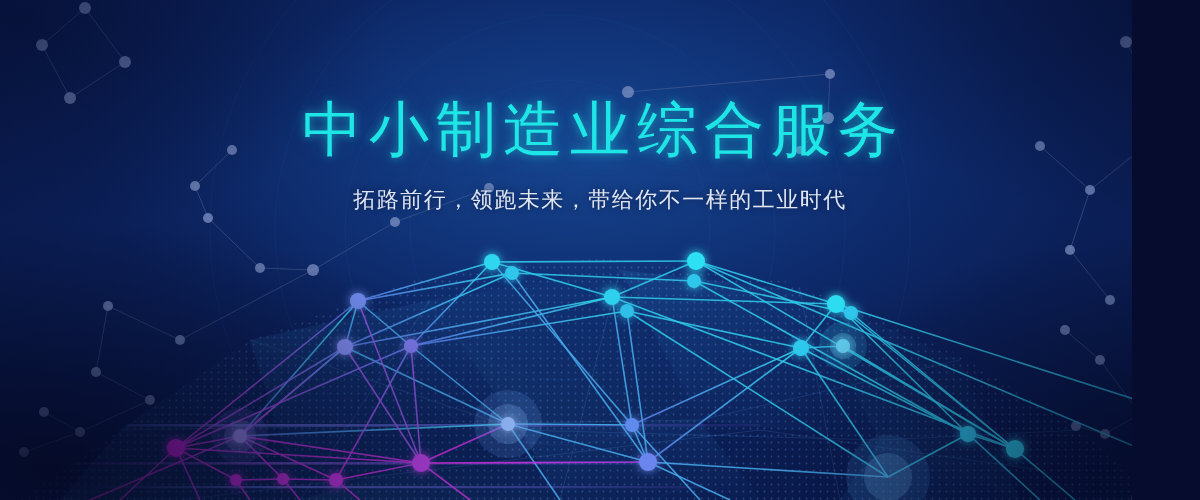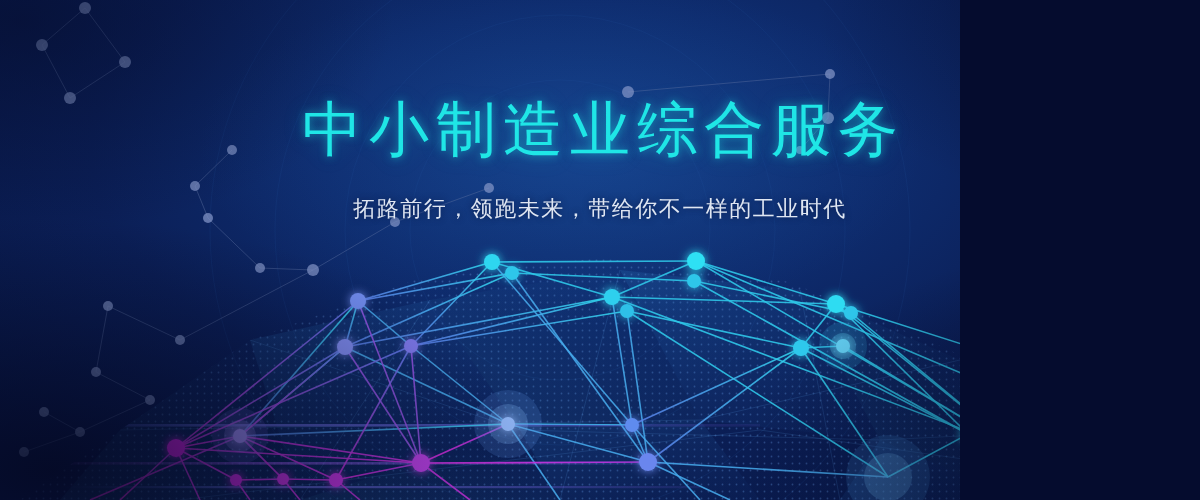--- a/index.html
+++ b/index.html
@@ -2,21 +2,21 @@
 <html><head>
 <meta charset="utf-8">
 <style>
   html, body {
     margin: 0;
     padding: 0;
     background: #050c2e;
   }
   #banner {
     position: relative;
-    width: 960px;
+    width: 1132px;
     height: 500px;
     overflow: hidden;
     font-family: "Liberation Sans", "DejaVu Sans", sans-serif;
     background: #000000;
   }
   .layer {
     position: absolute;
     inset: 0;
     width: 1200px;
     height: 500px;
@@ -52,21 +52,21 @@
     line-height: 1.08;
     letter-spacing: 7px;
     font-weight: 300;
     color: #1fe6e6;
     text-shadow: 0 0 9px rgba(25,220,225,0.55), 0 0 22px rgba(25,200,225,0.28);
     margin: 0;
     padding-left: 7px;
     white-space: nowrap;
   }
   #sub-title {
-    margin: 31px 0 0 0;
+    margin: 22px 0 0 0;
     font-size: 22px;
     letter-spacing: 1.5px;
     font-weight: 400;
     color: #dfe6f2;
     text-shadow: 0 0 6px rgba(10,25,70,0.9);
     white-space: nowrap;
   }
 </style>
 </head>
 <body>

